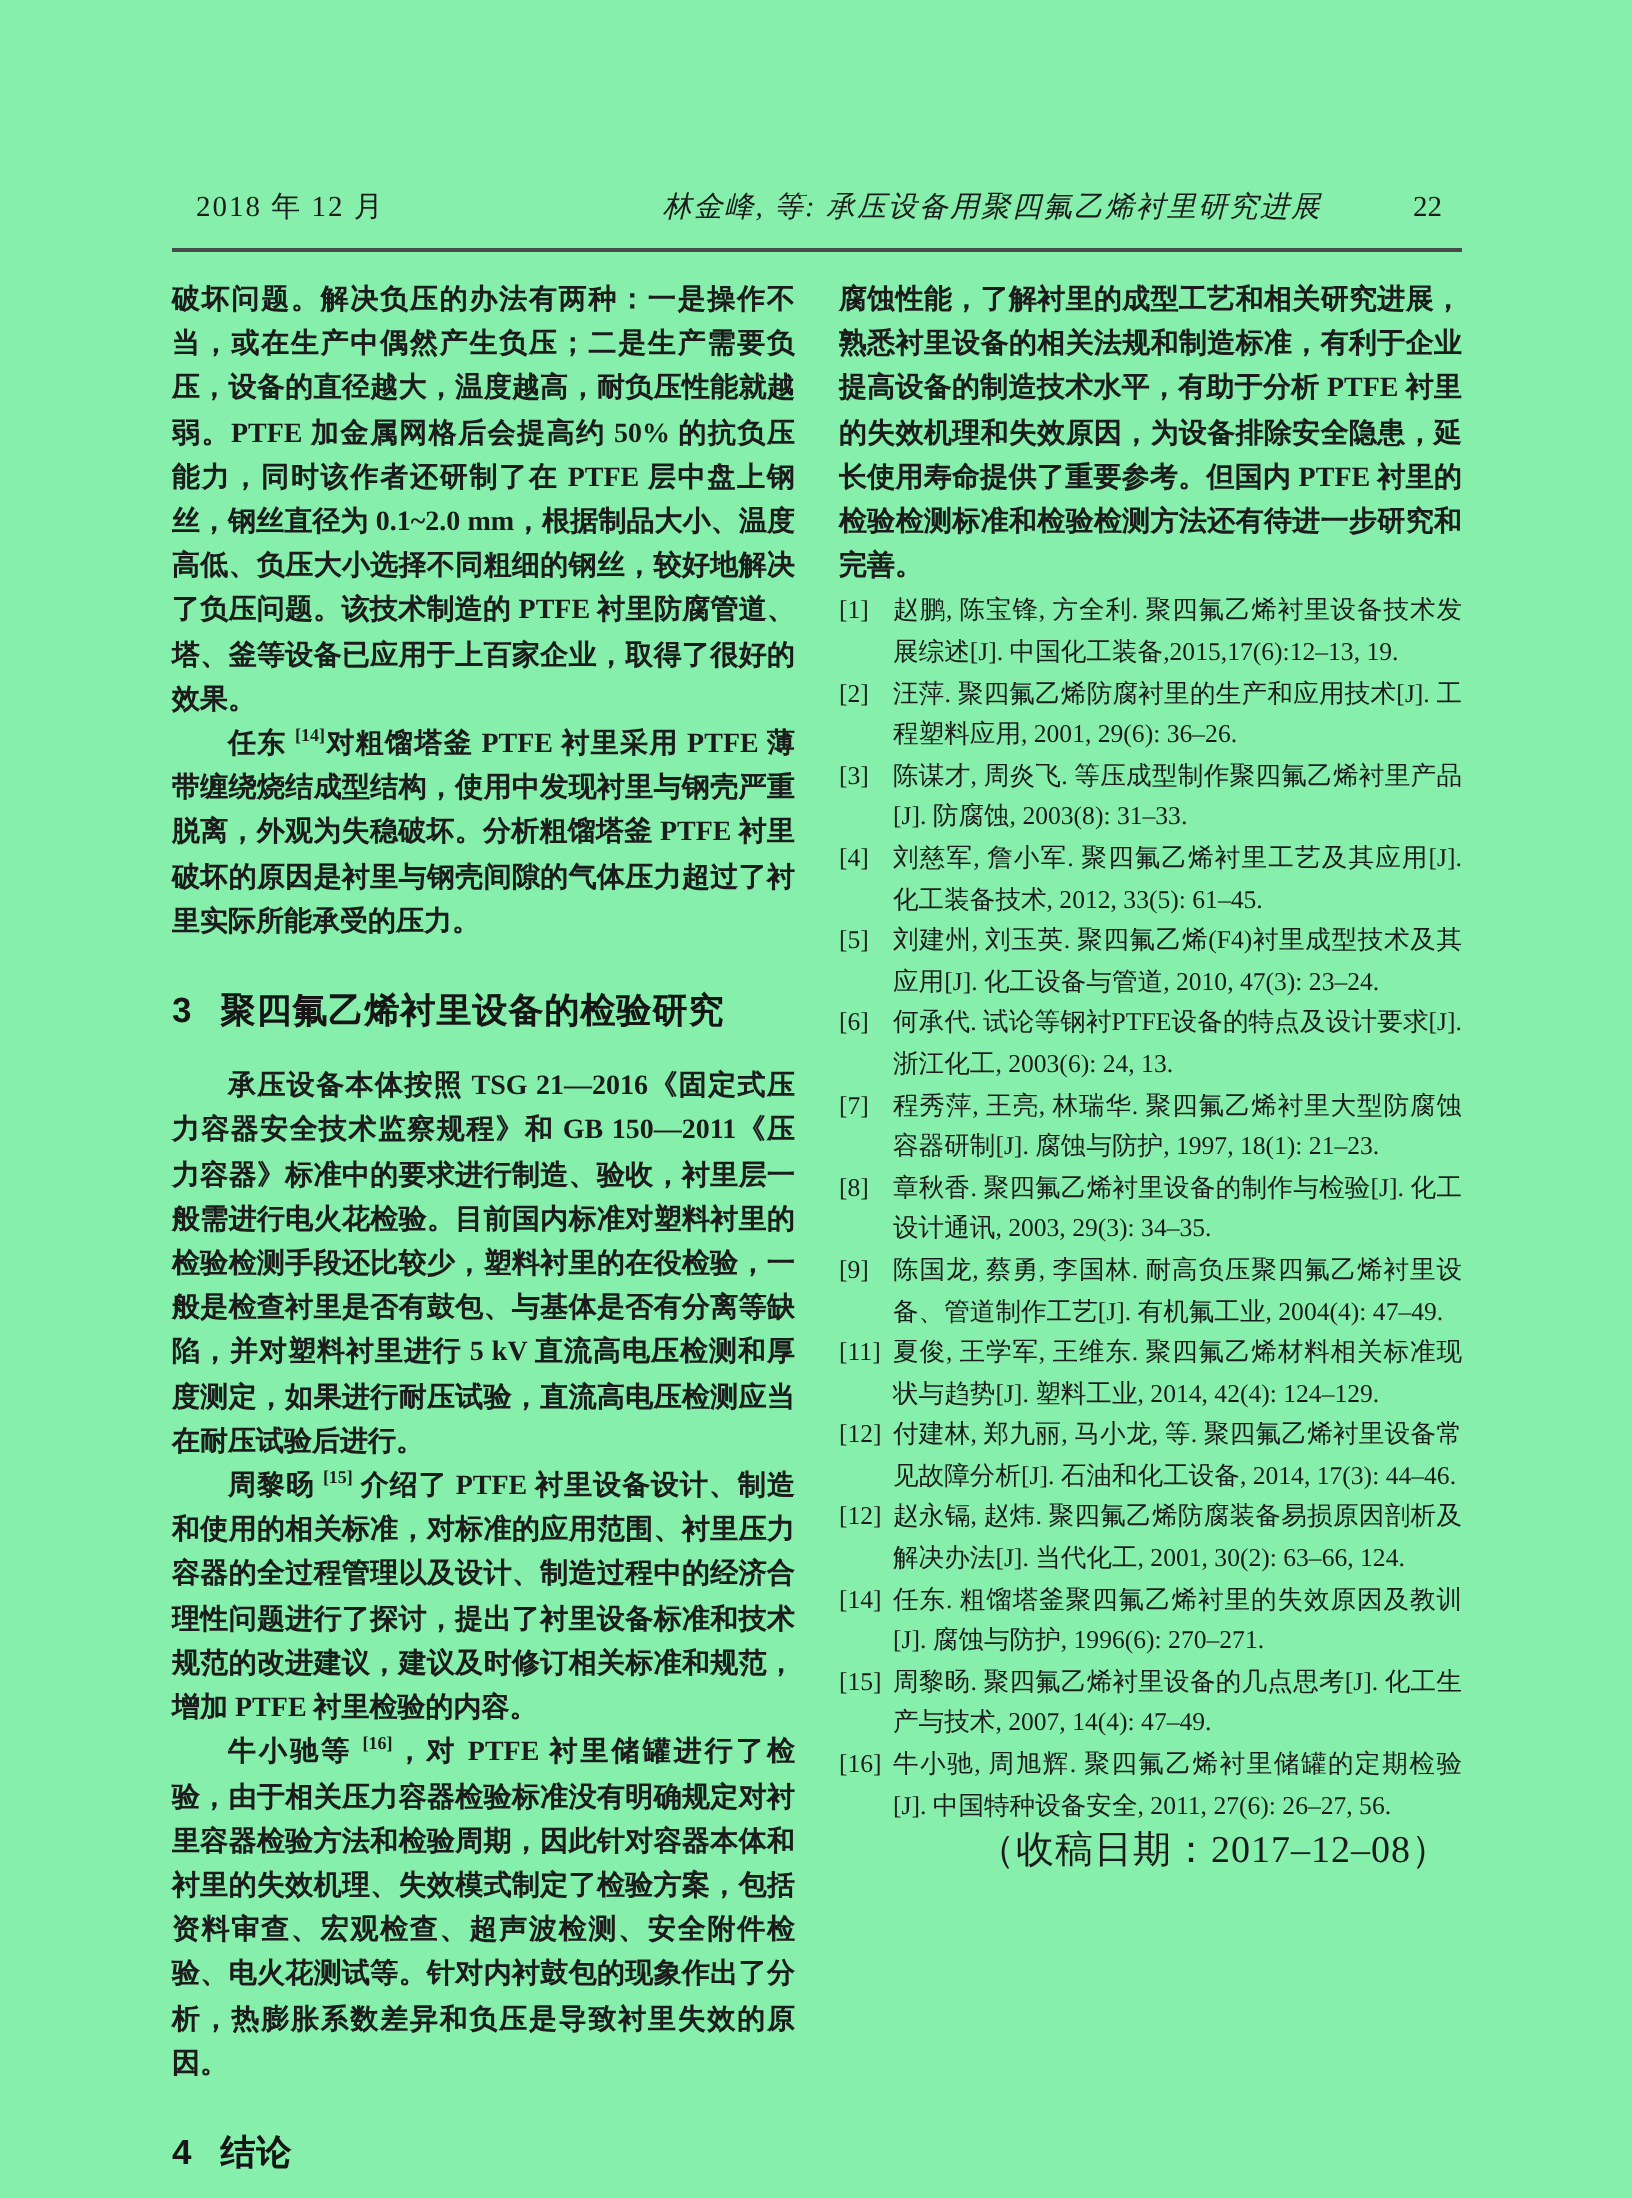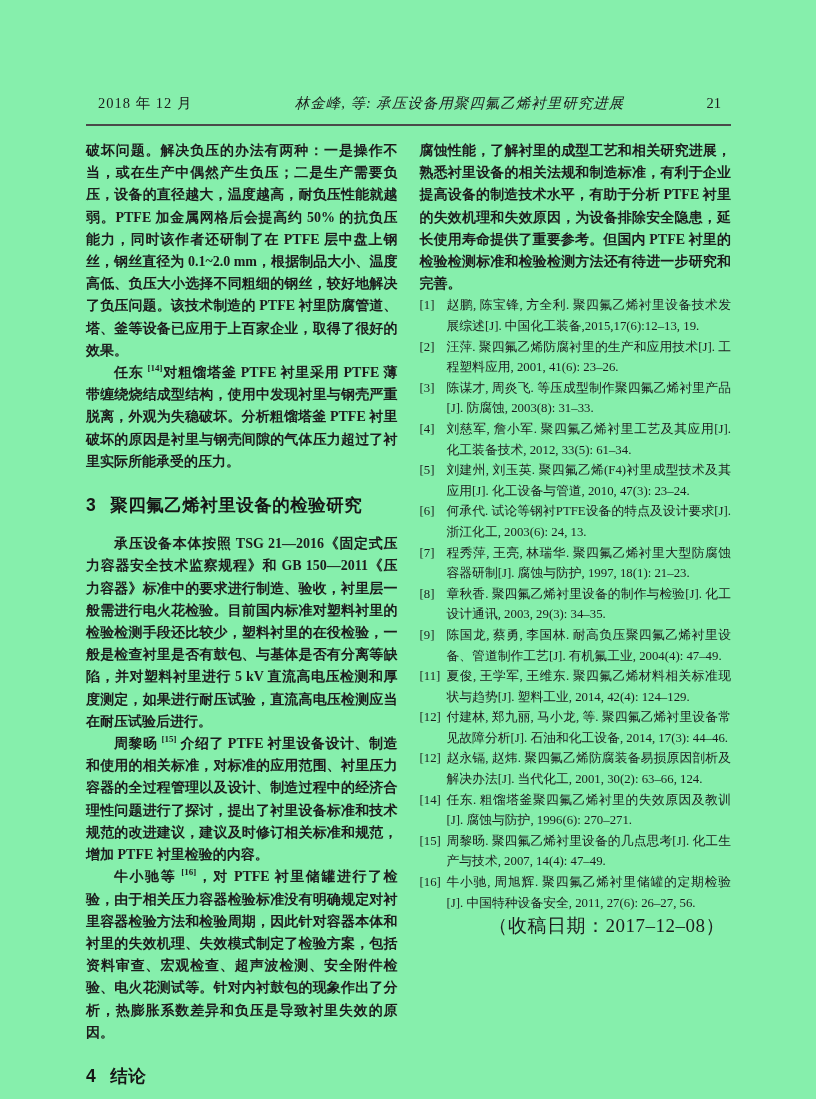--- a/index.html
+++ b/index.html
@@ -8,21 +8,21 @@
     font-family:"Liberation Serif","DejaVu Serif",serif;color:#1c1c1c;
     position:relative;
   }
   .sheet{position:absolute;inset:0;background:#86efac;}
   
   .page-header{
     position:absolute;top:94px;left:86px;right:85px;
     display:flex;align-items:baseline;font-size:14.5px;
   }
   .hdr-date{width:160px;padding-left:12px;letter-spacing:1px;white-space:nowrap;}
-  .hdr-title{flex:1;text-align:center;font-style:italic;letter-spacing:1px;white-space:nowrap;}
+  .hdr-title{flex:1;text-align:right;font-style:italic;letter-spacing:1px;white-space:nowrap;}
   .hdr-page{width:60px;text-align:right;padding-right:10px;}
   .hdr-rule{position:absolute;top:124px;left:86px;right:85px;border-top:2px solid #4a4a4a;}
   
   .cols{position:absolute;top:140px;left:86px;right:85px;display:flex;gap:22px;}
   .col{width:312px;}
   .body-text{font-size:14px;line-height:22.2px;text-align:justify;}
   .body-text p{margin:0;font-weight:bold;}
   p.indent{text-indent:2em;}
   sup.cite{font-size:9px;line-height:0;}
   h3.sec-heading{
@@ -47,21 +47,21 @@
   }
 </style>
 </head>
 <body>
 
 <div class="sheet">
 
   <div class="page-header">
     <span class="hdr-date">2018 年 12 月</span>
     <span class="hdr-title">林金峰, 等: 承压设备用聚四氟乙烯衬里研究进展</span>
-    <span class="hdr-page">21</span>
+    <span class="hdr-page">22</span>
   </div>
   <div class="hdr-rule"></div>
 
   <div class="cols">
 
     <div class="col body-text">
       <p>破坏问题。解决负压的办法有两种：一是操作不当，或在生产中偶然产生负压；二是生产需要负压，设备的直径越大，温度越高，耐负压性能就越弱。PTFE 加金属网格后会提高约 50% 的抗负压能力，同时该作者还研制了在 PTFE 层中盘上钢丝，钢丝直径为 0.1~2.0 mm，根据制品大小、温度高低、负压大小选择不同粗细的钢丝，较好地解决了负压问题。该技术制造的 PTFE 衬里防腐管道、塔、釜等设备已应用于上百家企业，取得了很好的效果。</p>
       <p class="indent"><span>任东 </span><sup class="cite">[14]</sup><span>对粗馏塔釜 PTFE 衬里采用 PTFE 薄带缠绕烧结成型结构，使用中发现衬里与钢壳严重脱离，外观为失稳破坏。分析粗馏塔釜 PTFE 衬里破坏的原因是衬里与钢壳间隙的气体压力超过了衬里实际所能承受的压力。</span></p>
 
       <h3 class="sec-heading"><span class="sec-no">3</span><span>聚四氟乙烯衬里设备的检验研究</span></h3>
@@ -79,29 +79,29 @@
       <p>腐蚀性能，了解衬里的成型工艺和相关研究进展，熟悉衬里设备的相关法规和制造标准，有利于企业提高设备的制造技术水平，有助于分析 PTFE 衬里的失效机理和失效原因，为设备排除安全隐患，延长使用寿命提供了重要参考。但国内 PTFE 衬里的检验检测标准和检验检测方法还有待进一步研究和完善。</p>
 
 
       <ol class="ref-list">
         <li class="ref-item">
             <span class="ref-label">[1]</span>
             <span class="ref-text">赵鹏, 陈宝锋, 方全利. 聚四氟乙烯衬里设备技术发展综述[J]. 中国化工装备,2015,17(6):12–13, 19.</span>
           </li>
         <li class="ref-item">
             <span class="ref-label">[2]</span>
-            <span class="ref-text">汪萍. 聚四氟乙烯防腐衬里的生产和应用技术[J]. 工程塑料应用, 2001, 41(6): 23–26.</span>
+            <span class="ref-text">汪萍. 聚四氟乙烯防腐衬里的生产和应用技术[J]. 工程塑料应用, 2001, 29(6): 36–26.</span>
           </li>
         <li class="ref-item">
             <span class="ref-label">[3]</span>
             <span class="ref-text">陈谋才, 周炎飞. 等压成型制作聚四氟乙烯衬里产品[J]. 防腐蚀, 2003(8): 31–33.</span>
           </li>
         <li class="ref-item">
             <span class="ref-label">[4]</span>
-            <span class="ref-text">刘慈军, 詹小军. 聚四氟乙烯衬里工艺及其应用[J]. 化工装备技术, 2012, 33(5): 61–34.</span>
+            <span class="ref-text">刘慈军, 詹小军. 聚四氟乙烯衬里工艺及其应用[J]. 化工装备技术, 2012, 33(5): 61–45.</span>
           </li>
         <li class="ref-item">
             <span class="ref-label">[5]</span>
             <span class="ref-text">刘建州, 刘玉英. 聚四氟乙烯(F4)衬里成型技术及其应用[J]. 化工设备与管道, 2010, 47(3): 23–24.</span>
           </li>
         <li class="ref-item">
             <span class="ref-label">[6]</span>
             <span class="ref-text">何承代. 试论等钢衬PTFE设备的特点及设计要求[J]. 浙江化工, 2003(6): 24, 13.</span>
           </li>
         <li class="ref-item">

